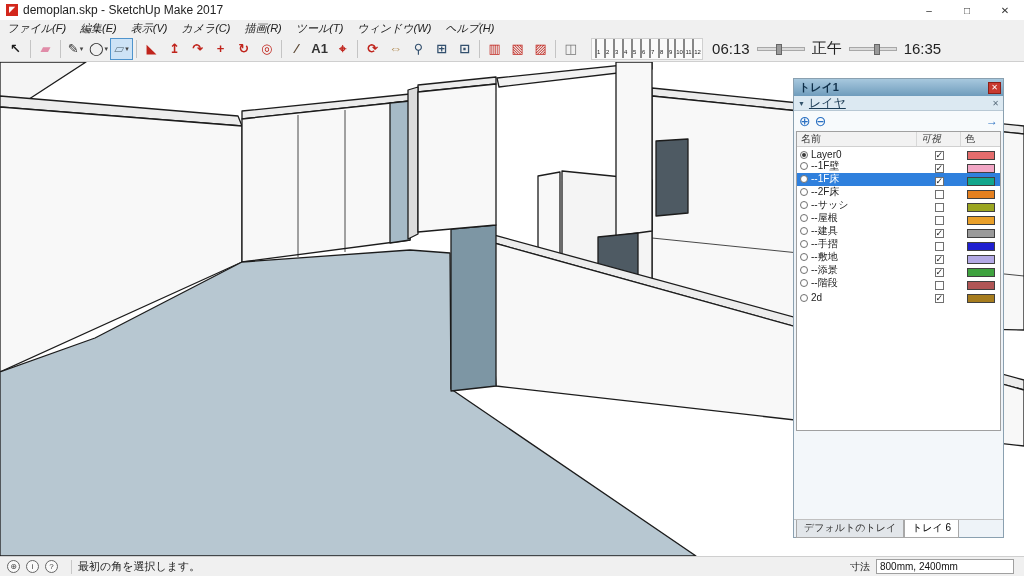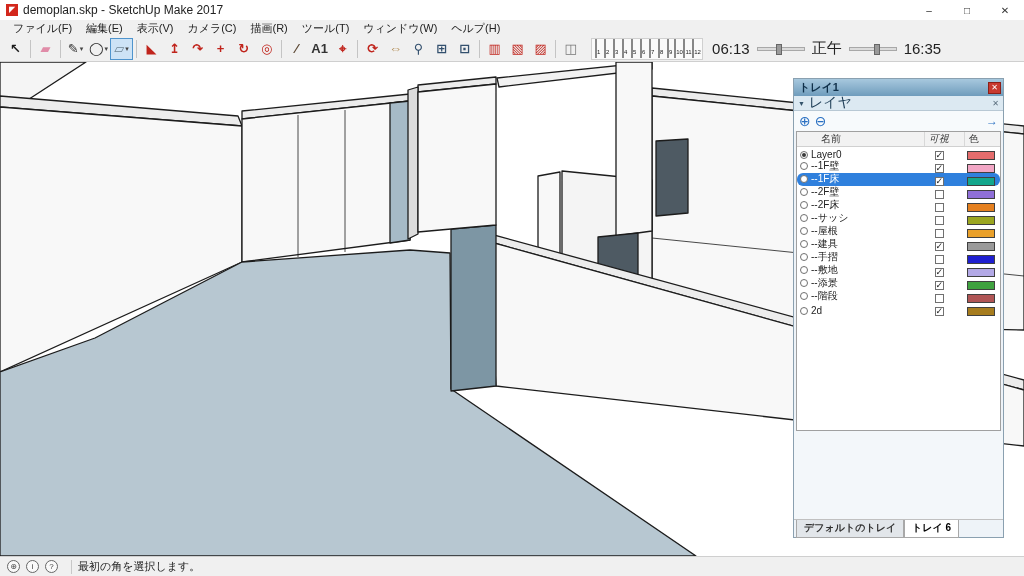--- a/index.html
+++ b/index.html
@@ -6,21 +6,21 @@
   html,body { width:1024px; height:576px; overflow:hidden; background:#fff; position:relative; }
 
   
   .titlebar { height:20px; background:#ffffff; display:flex; align-items:center; }
   .app-icon { width:12px; height:12px; background:#d3271c; margin:0 5px 0 6px; color:#fff; font-size:8px; line-height:12px; text-align:center; }
   .title-text { font-size:12px; color:#222; }
   .win-controls { margin-left:auto; display:flex; }
   .win-btn { width:38px; height:20px; border:none; background:transparent; font-size:10px; color:#333; cursor:default; }
 
   
-  .menubar { height:16px; background:#f0f0f0; display:flex; align-items:center; padding-left:6px; }
+  .menubar { height:16px; background:#f0f0f0; display:flex; align-items:center; padding-left:0;font-style:italic; }
   .menu-item { font-size:11px; color:#222; padding:0 7px; line-height:16px; }
 
   
   .toolbar { height:26px; background:#f0f0f0; border-bottom:1px solid #cfcfcf; display:flex; align-items:center; padding-left:4px; }
   .tools { display:flex; align-items:center; }
   .tool { height:22px; min-width:23px; border:1px solid transparent; background:transparent; display:flex; align-items:center; justify-content:center; padding:0 1px; }
   .tool.active { background:#cde3f6; border:1px solid #4f94cd; }
   .tglyph { font-size:13px; line-height:20px; font-weight:bold; }
   .tdrop { font-size:7px; color:#444; margin-left:1px; }
   .tsep { width:1px; height:18px; background:#c4c4c4; margin:0 3px; display:inline-block; }
@@ -37,43 +37,43 @@
   .viewport { position:absolute; top:62px; left:0; width:1024px; height:494px; background:#ffffff; }
   .viewport svg { width:100%; height:100%; display:block; }
 
   
   .tray { position:absolute; left:793px; top:78px; width:211px; height:460px; background:#eef3f8; border:1px solid #8aa0b0; display:flex; flex-direction:column; z-index:5; }
   .tray-titlebar { height:17px; background:linear-gradient(#a7c8de,#6f9cbc); display:flex; align-items:center; padding:0 2px 0 5px; }
   .tray-title { font-size:11px; font-weight:bold; color:#10304a; }
   .tray-close { margin-left:auto; width:13px; height:12px; background:#c8392f; color:#fff; border:1px solid #8c1f18; font-size:8px; line-height:10px; text-align:center; }
   .section-header { height:15px; background:#dce9f2; border-bottom:1px solid #b8c8d4; display:flex; align-items:center; padding:0 4px; }
   .sec-arrow { font-size:7px; color:#33536b; margin-right:4px; }
-  .sec-label { font-size:14px; color:#1c3c55; }
+  .sec-label { font-size:12px; color:#1c3c55;text-decoration:underline; }
   .sec-close { margin-left:auto; font-size:8px; color:#5a6e7e; background:none; border:none; }
   .layer-toolbar { height:20px; background:#f7fafc; display:flex; align-items:center; padding:0 5px; }
   .circle-btn { background:none; border:none; color:#2a70c2; font-size:14px; line-height:16px; margin-right:4px; }
   .detail-btn { margin-left:auto; background:none; border:none; color:#2a70c2; font-size:12px; font-weight:bold; }
   .layer-list { margin:0 2px; background:#fff; border:1px solid #a0a0a0; height:300px; overflow:hidden; }
   .list-header { display:flex; height:15px; background:#f2f2f2; border-bottom:1px solid #d0d0d0; }
   .hcell { font-size:10px; color:#333; line-height:14px; padding-left:4px; border-right:1px solid #d8d8d8; }
-  .h-name { width:120px;margin-left:20px; } .h-vis { width:44px;font-style:italic; } .h-color { width:39px; border-right:none; }
+  .h-name { width:120px; } .h-vis { width:44px;font-style:italic; } .h-color { width:39px; border-right:none; }
   .lrow { display:flex; height:13px; align-items:flex-end; }
-  .lrow.selected { background:#2f80dd;border-radius:6px; }
+  .lrow.selected { background:#2f80dd; }
   .lrow.selected .lname { color:#fff; }
   .col-name { width:120px; display:flex; align-items:center; overflow:hidden; }
   .radio { width:8px; height:8px; border:1px solid #707070; border-radius:50%; background:#fff; margin:0 3px; flex:0 0 auto; display:flex; align-items:center; justify-content:center; }
   .dot { width:4px; height:4px; border-radius:50%; background:#3a3a3a; }
   .lname { font-size:10px; color:#222; white-space:nowrap; }
   .col-vis { width:44px; display:flex; justify-content:center; }
   .cbox { width:9px; height:9px; border:1px solid #707070; background:#fff; font-size:9px; line-height:7px; text-align:center; color:#222; }
   .col-color { width:39px; display:flex; justify-content:center; }
   .swatch { width:28px; height:9px; border:1px solid #404040; }
   .tray-rest { flex:1; background:#f3f7fa; }
   .tray-tabs { height:18px; background:#eef3f8; border-top:1px solid #c0c0c0; display:flex; align-items:flex-start; padding:0 2px; }
-  .tray-tab { font-size:10px; padding:1px 7px 2px; background:#e2e6ea; border:1px solid #a8a8a8; border-top:none; color:#333;font-weight:bold; }
+  .tray-tab { font-size:10px; padding:1px 7px 2px; background:#e2e6ea; border:1px solid #a8a8a8; border-top:none; color:#333; }
   .tray-tab.active { background:#fff; color:#000; }
 
   
   .statusbar { position:absolute; left:0; bottom:0; width:1024px; height:20px; background:#f0f0f0; border-top:1px solid #cfcfcf; display:flex; align-items:center; }
   .sb-icons { display:flex; align-items:center; padding:0 4px; }
   .circle-icon { width:13px; height:13px; border:1px solid #666; border-radius:50%; font-size:8px; line-height:11px; text-align:center; color:#444; background:#fafafa; margin:0 3px; }
   .sb-sep { width:1px; height:14px; background:#c8c8c8; margin:0 6px; }
   .sb-message { font-size:11px; color:#222; }
   .sb-right { margin-left:auto; display:flex; align-items:center; padding-right:10px; }
   .measure-label { font-size:10px; color:#222; margin-right:6px; }
@@ -468,32 +468,20 @@
             <span class="lname">--1F床</span>
           </span>
           <span class="col-vis">
             <span class="cbox"><span>✓</span></span>
           </span>
           <span class="col-color">
             <span class="swatch" style="background: rgb(19, 166, 140);"></span>
           </span>
         </div>
 
-        <div class="lrow">
-          <span class="col-name">
-            <span class="radio"></span>
-            <span class="lname">--2F壁</span>
-          </span>
-          <span class="col-vis">
-            <span class="cbox"></span>
-          </span>
-          <span class="col-color">
-            <span class="swatch" style="background: rgb(143, 111, 216);"></span>
-          </span>
-        </div>
 
 
         <div class="lrow">
           <span class="col-name">
             <span class="radio"></span>
             <span class="lname">--2F床</span>
           </span>
           <span class="col-vis">
             <span class="cbox"></span>
           </span>
@@ -620,13 +608,17 @@
   <div class="sb-icons">
 
       <span class="circle-icon">⊕</span>
 
       <span class="circle-icon">i</span>
 
       <span class="circle-icon">?</span>
     </div>
   <span class="sb-sep"></span>
   <span class="sb-message">最初の角を選択します。</span>
+  <div class="sb-right">
+    <span class="measure-label">寸法</span>
+    <input class="measure-input" readonly="" value="800mm, 2400mm" style="">
+  </div>
 </div>
 
 </body></html>

